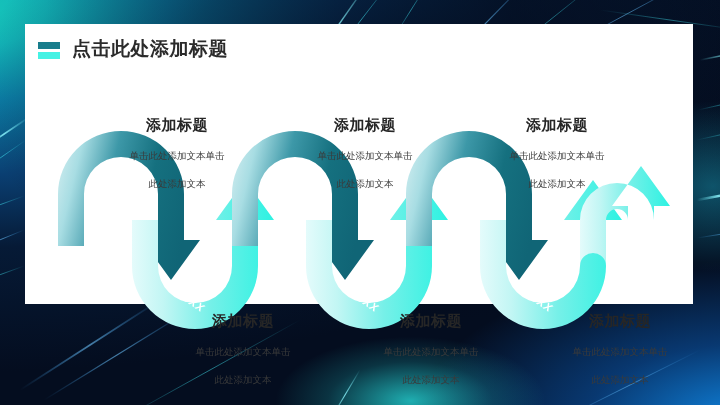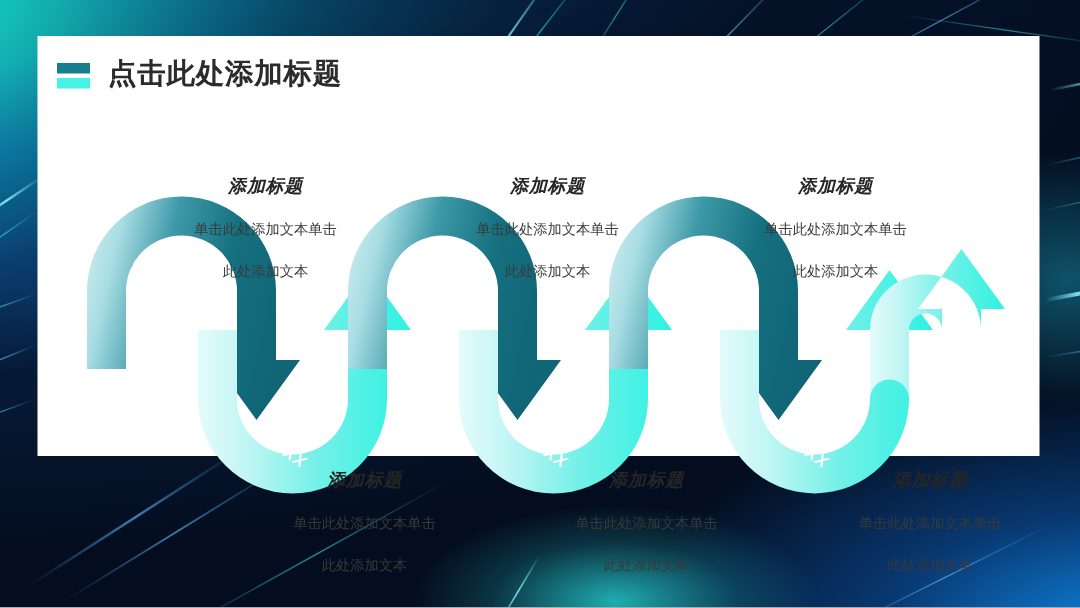--- a/index.html
+++ b/index.html
@@ -103,26 +103,25 @@
     letter-spacing: 0.6px;
   }
 
   
   .block {
     position: absolute;
     width: 190px;
     text-align: center;
   }
   .block .b-title {
-    font-size: 12px;
+    font-size: 15px;
     font-weight: bold;
     color: #262626;
     letter-spacing: 0.5px;
     margin-bottom: 6px;
-    font-style: italic;
   }
   .block .b-body {
     font-size: 9.5px;
     line-height: 1.45;
     color: #3a3a3a;
   }
   .block .b-body .ln { display: block; margin-top: 14px; }
 
   
   .block.top { top: 92px; }

